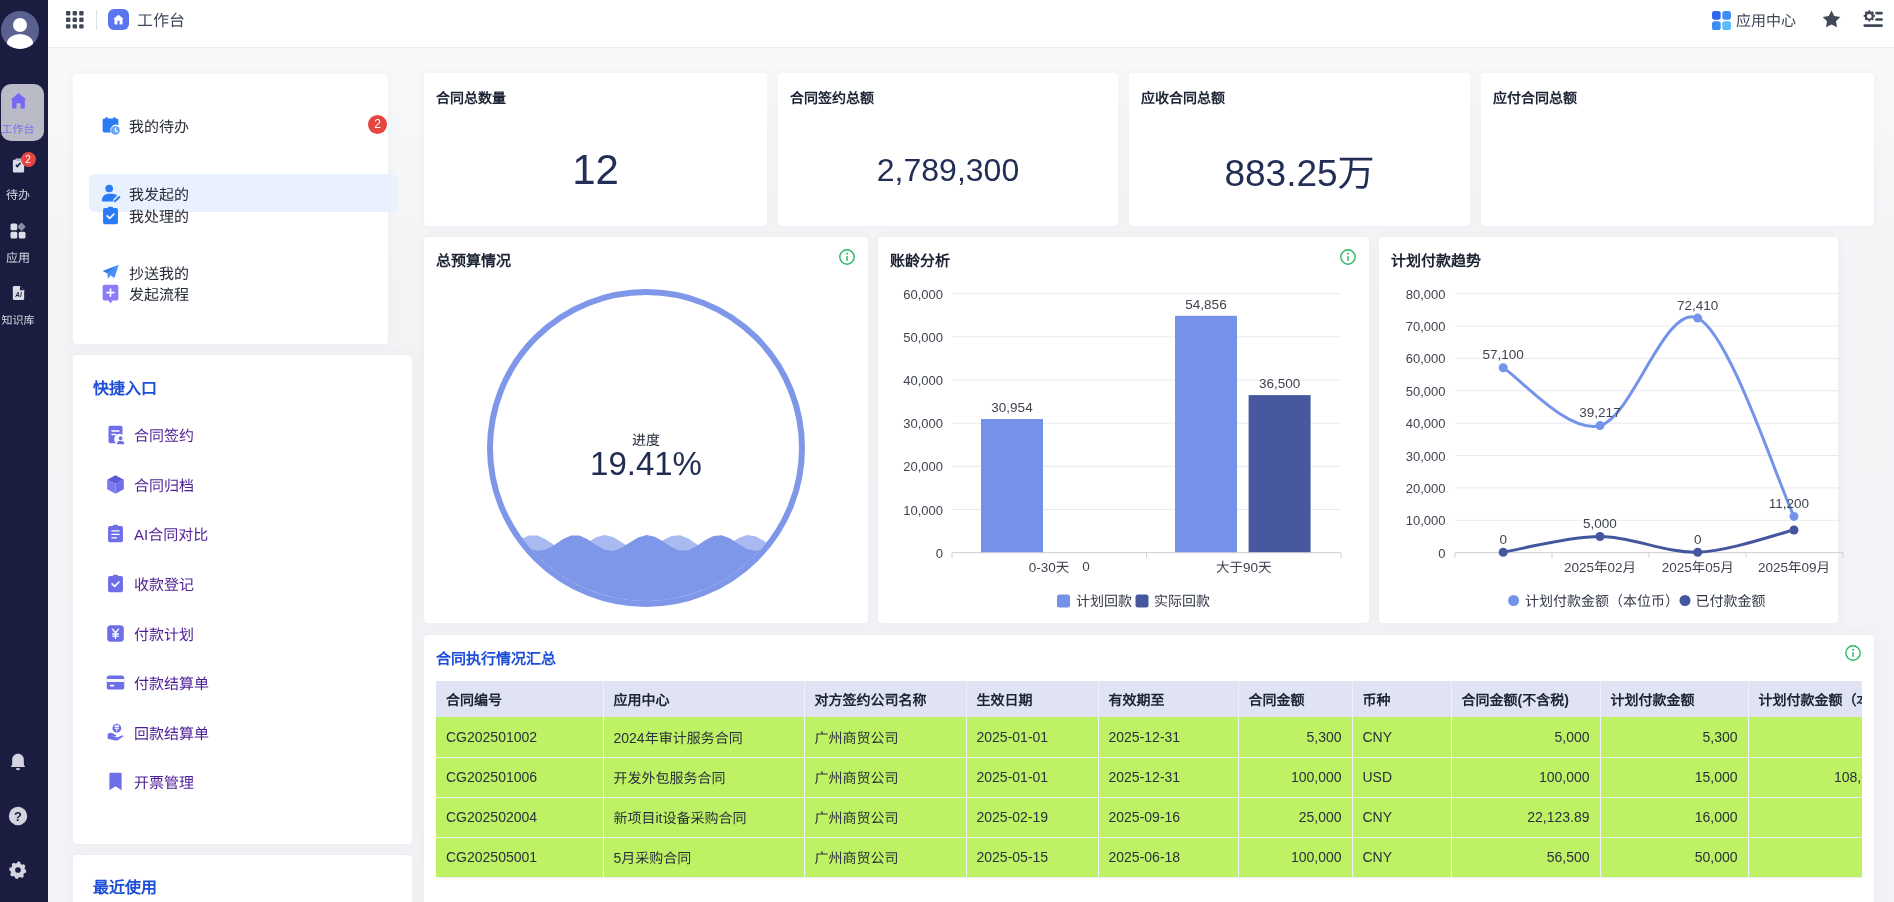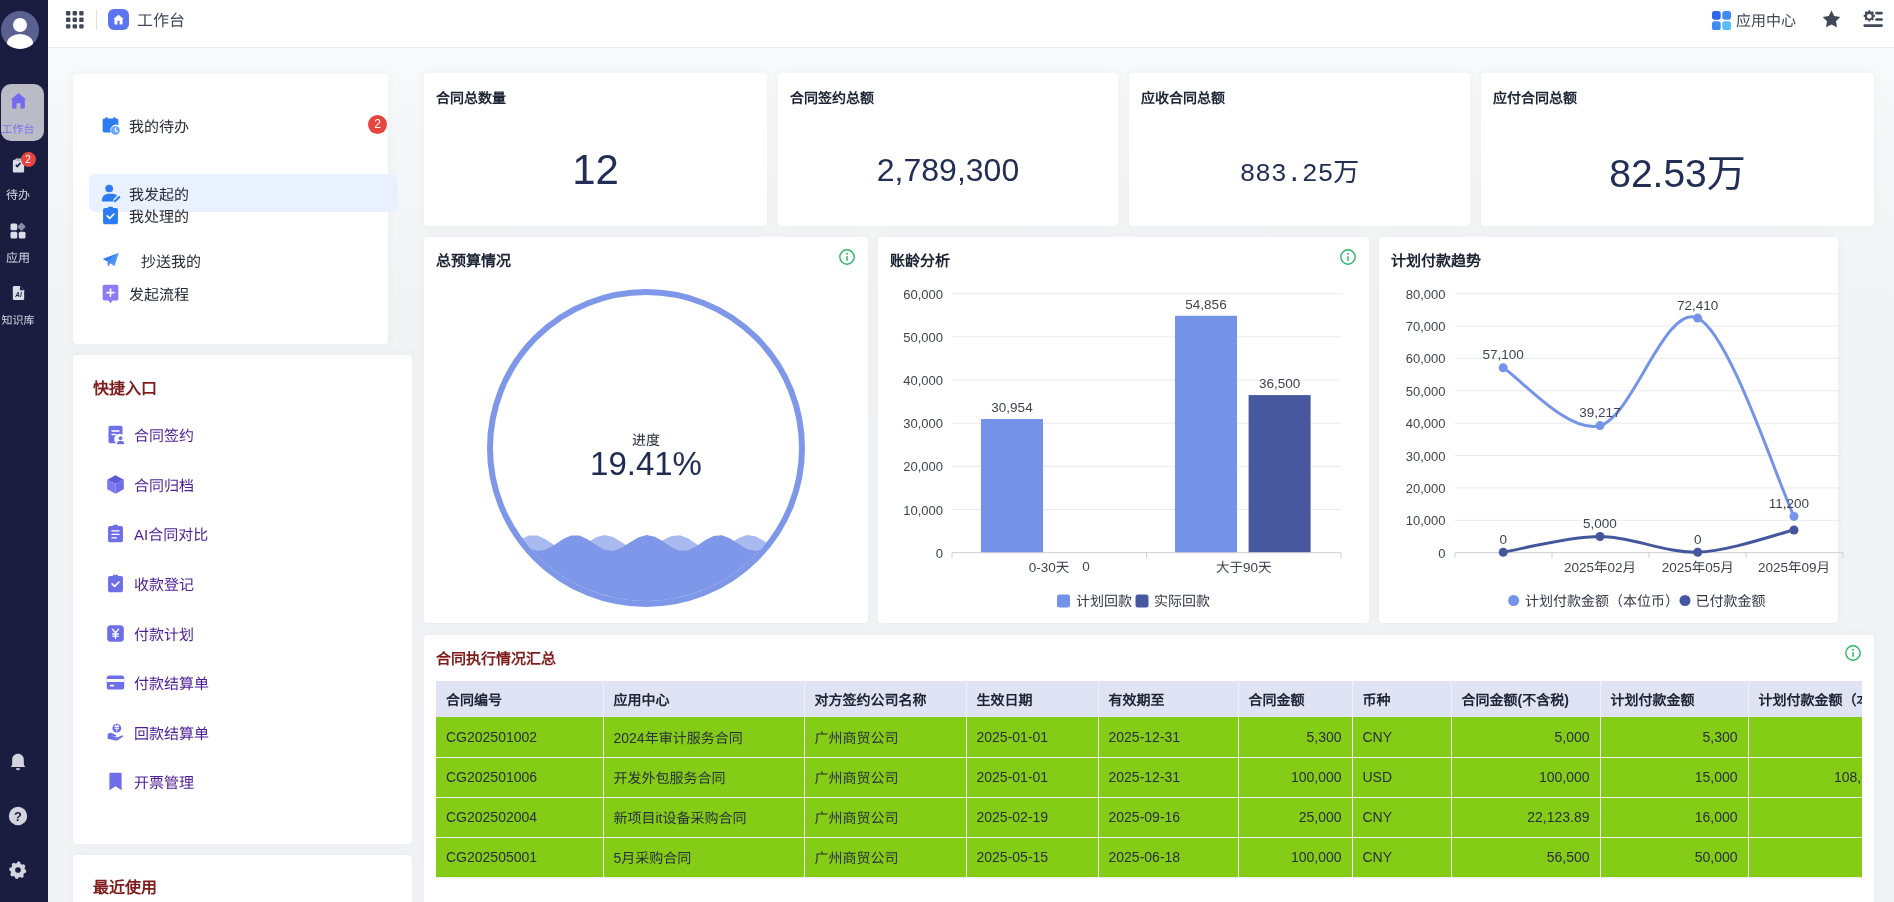--- a/index.html
+++ b/index.html
@@ -7,42 +7,42 @@
   body { font-family:"Liberation Sans", sans-serif; position:relative; background:#f4f5f7; }
   .abs { position:absolute; }
   
   #sidebar { left:0; top:0; width:48px; height:902px; background:#1a1d40; z-index:30; }
   #sidebar .lbl { width:48px; text-align:center; color:#d7d8e2; font-size:12px; margin-left:-6px; }
   
   #topbar { left:48px; top:0; width:1846px; height:48px; background:#fff; z-index:20; border-bottom:1px solid #eceef1; }
   
   #content { left:48px; top:48px; width:1846px; height:854px; background:linear-gradient(180deg,#f8f9fa 0%,#f2f3f5 30%,#f2f3f6 100%); }
   .card { position:absolute; background:#fff; border-radius:4px; box-shadow:0 0 10px rgba(40,50,90,0.05); }
-  .ctitle { font-size:15px; font-weight:bold; color:#7f1d1d; }
+  .ctitle { font-size:15px; font-weight:bold; color:#1d4ed8; }
   
   .mitem { position:absolute; left:16px; width:309px; height:38px; display:flex; align-items:center; border-radius:6px; }
   .mitem .txt { font-size:15px; color:#272c37; margin-left:8px; }
   .qitem { position:absolute; left:32px; display:flex; align-items:center; height:24px; }
   .qitem .txt { font-size:15px; color:#4c1d95; margin-left:8px; }
   .badge { position:absolute; background:#e7453f; color:#fff; border-radius:50%; text-align:center; }
   
   .stat { position:absolute; top:73px; height:153px; }
   .stat .t { position:absolute; left:12px; top:14px; font-size:14px; font-weight:bold; color:#1c2333; }
   .stat .v { position:absolute; left:0; right:0; top:56px; height:82px; display:flex; align-items:center; justify-content:center; font-size:42px; color:#222e55; }
   
   .chart { position:absolute; top:237px; height:386px; }
   .chart .t { position:absolute; left:12px; top:12px; font-size:15px; font-weight:bold; color:#1c2333; }
   svg text { font-family:"Liberation Sans", sans-serif; }
   svg.info { width:16px; height:16px; }
   
   #tablecard { left:424px; top:635px; width:1450px; height:330px; }
   #tbwrap { position:absolute; left:12px; top:46px; width:1426px; height:280px; overflow:hidden; }
   table { border-collapse:collapse; table-layout:fixed; width:1459px; font-size:14px; }
   th { background:#dfe3f3; height:36px; text-align:left; font-size:14px; color:#1c2333; padding:0 10px; font-weight:bold; border-right:1px solid #eef0f8; white-space:nowrap; overflow:hidden; }
-  td { height:40px; background:#84cc16; color:#2a303c; padding:0 10px; border-bottom:1px solid #ebedf4; border-right:1px solid #f1f2f8; white-space:nowrap; overflow:hidden; }
+  td { height:40px; background:#bef264; color:#2a303c; padding:0 10px; border-bottom:1px solid #ebedf4; border-right:1px solid #f1f2f8; white-space:nowrap; overflow:hidden; }
   .num { text-align:right; }
 </style>
 </head>
 <body>
 <svg width="0" height="0" style="position:absolute">
   <defs>
     <g id="infoico">
         <circle cx="8" cy="8" r="7.2" fill="none" stroke="#2bb865" stroke-width="1.4"></circle>
         <rect x="7.3" y="7" width="1.5" height="5" rx="0.7" fill="#2bb865"></rect>
         <circle cx="8.05" cy="4.8" r="0.95" fill="#2bb865"></circle>
@@ -160,21 +160,21 @@
       </svg>
     <span class="txt">我发起的</span>
   </div>
   <div class="mitem" style="top:122px;">
     <svg style="margin-left:11px" width="21" height="21" viewBox="0 0 24 24">
         <path fill="#2b7bf3" d="M9 3.5 Q9 2 10.5 2 L13.5 2 Q15 2 15 3.5 L18.5 3.5 Q20.5 3.5 20.5 5.5 L20.5 20 Q20.5 22 18.5 22 L5.5 22 Q3.5 22 3.5 20 L3.5 5.5 Q3.5 3.5 5.5 3.5 Z"></path>
         <path d="M8.2 12.5 l2.8 2.8 l5 -5" stroke="#fff" stroke-width="1.9" fill="none" stroke-linecap="round" stroke-linejoin="round"></path>
       </svg>
     <span class="txt">我处理的</span>
   </div>
-  <div class="mitem" style="top:167px;gap:12px;">
+  <div class="mitem" style="top:179px;">
     <svg style="margin-left:11px" width="21" height="21" viewBox="0 0 24 24">
         <path fill="#2b7bf3" d="M21.5 3.2 L3 10.2 L8.5 13 Z"></path>
         <path fill="#4d93f7" d="M21.5 3.2 L8.5 13 L9 19.5 L11.8 15.2 L16.5 18.2 Z"></path>
         <path fill="#2b7bf3" d="M9 13.4 L21 4 L10.6 14.8 L10.9 18 Z" opacity="0.45"></path>
       </svg>
     <span class="txt">抄送我的</span>
   </div>
   <div class="mitem" style="top:200px;">
     <svg style="margin-left:11px" width="21" height="21" viewBox="0 0 24 24">
         <path fill="#8b7cf8" d="M5 2 L19 2 Q21 2 21 4 L21 18 Q21 20 19 20 L14.5 20 L12 23 L9.5 20 L5 20 Q3 20 3 18 L3 4 Q3 2 5 2 Z"></path>
@@ -253,25 +253,24 @@
 <div class="card stat" style="left:424px;width:343px;">
     <div class="t">合同总数量</div>
     <div class="v">12</div>
   </div>
 <div class="card stat" style="left:778px;width:340px;">
     <div class="t">合同签约总额</div>
     <div class="v" style="font-size:32px;">2,789,300</div>
   </div>
 <div class="card stat" style="left:1129px;width:341px;">
     <div class="t">应收合同总额</div>
-    <div class="v" style="font-size:26px;font-family:Liberation Mono, monospace;">883.25万</div>
+    <div class="v" style="font-size:37px;">883.25万</div>
   </div>
 <div class="card stat" style="left:1481px;width:393px;">
     <div class="t">应付合同总额</div>
-    <div class="v" style="font-size:39px;">82.53万</div>
   </div>
 
 <div class="card chart" id="chart1" style="left:424px;width:444px;">
   <div class="t">总预算情况</div>
   <svg class="abs info" style="left:415px;top:12px;">
       <use href="#infoico"></use>
     </svg>
   <svg class="abs" style="left:0;top:0;" width="444" height="386" viewBox="0 0 444 386">
     <defs>
         <clipPath id="wclip">

